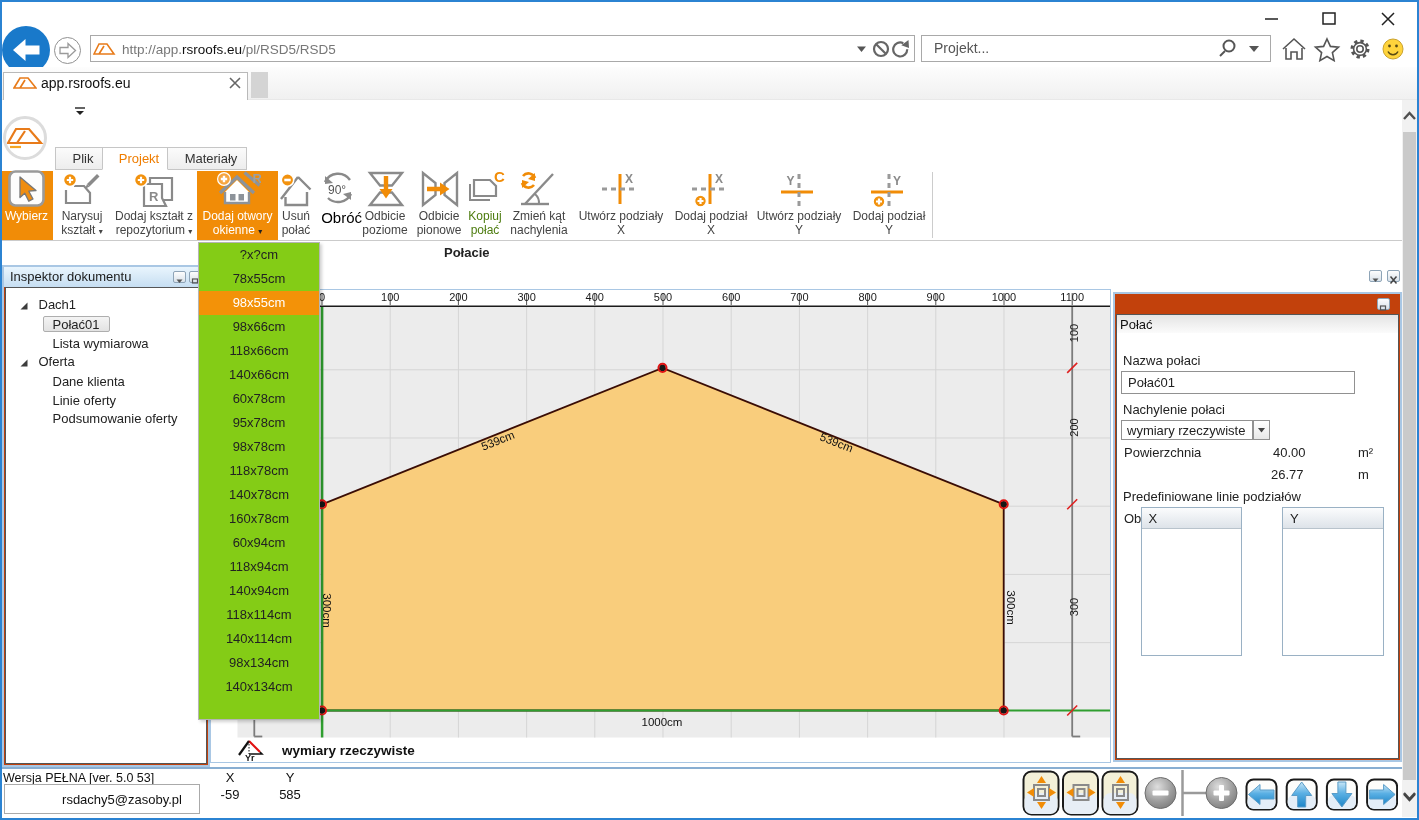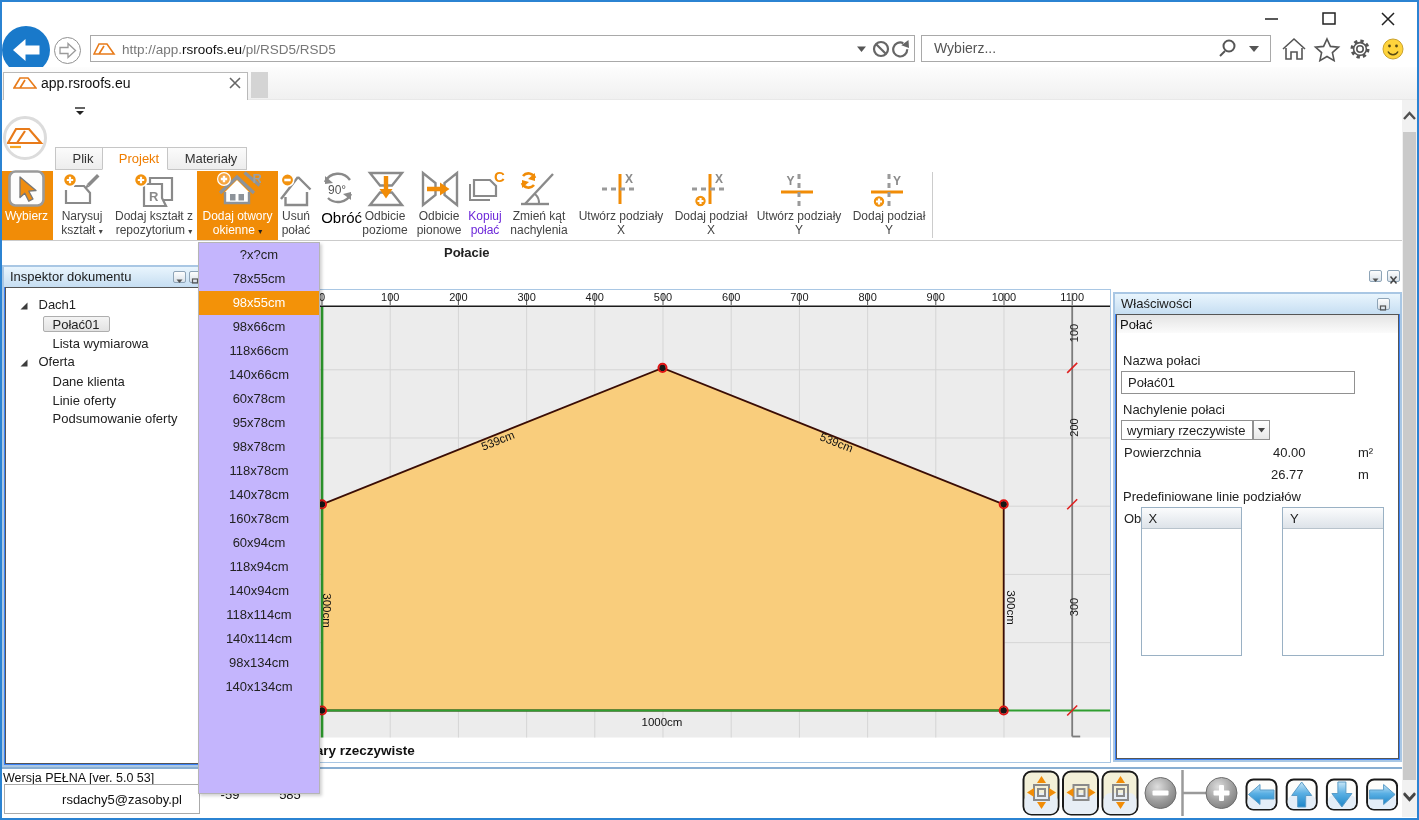--- a/index.html
+++ b/index.html
@@ -16,27 +16,27 @@
 #searchbox { left:921px; top:35px; width:350px; height:27px; background:#fff; border:1px solid #a9a9a9; font-size:14px; color:#555; line-height:25px; padding-left:12px; }
 #tabrow { left:2px; top:67px; width:1415px; height:33px; background:linear-gradient(#fdfdfd,#f0f0f0); border-bottom:1px solid #e8e8e8; z-index:6; }
 #tab1 { position:absolute; left:1px; top:5px; width:245px; height:28px; background:#fff; border:1px solid #b9b9b9; border-bottom:none; font-size:14px; color:#111; }
 #newtab { position:absolute; left:249px; top:5px; width:17px; height:26px; background:#d4d4d4; }
 
 #page { left:2px; top:100px; width:1415px; height:717px; background:#fff; }
 #applogo { left:3px; top:116px; width:44px; height:44px; border-radius:50%; border:3px solid #dcdcdc; background:#fff; }
 .ribtab { position:absolute; top:147px; height:23px; border:1px solid #c6c6c6; background:linear-gradient(#fbfbfb,#ededed); font-size:13px; color:#333; text-align:center; line-height:21px;padding-left:8px; }
 #ribbon { left:0px; top:170px; width:1415px; height:71px; background:#fff; border-bottom:1px solid #cbcbcb; }
 
-.bluepanel { position:absolute; border:2px solid #a9c7e4; background:#3b82f6; }
+.bluepanel { position:absolute; border:2px solid #a9c7e4; background:#c2410c; }
 .ptitle { position:absolute; left:0; top:0; right:0; height:20px; background:linear-gradient(#e9f5fd,#c6def2); font-size:13px; color:#1a1a1a; line-height:20px; padding-left:6px; }
 .pbtn { position:absolute; width:13px; height:12px; border:1px solid #8ea4b7; border-radius:2px; background:linear-gradient(#fdfdfd,#d9e2ea); }
 
 #cpanel { left:210px; top:289px; width:901px; height:474px; border:1.5px solid #a9c7e4; background:#fff; }
 
-#menu { left:198px; top:242px; width:122px; height:552px; background:#c4b5fd; border:1px solid #b5b5b5; z-index:50; box-shadow:2px 2px 3px rgba(0,0,0,0.18); font-size:13px; color:#222; }
+#menu { left:198px; top:242px; width:122px; height:478px; background:#84cc16; border:1px solid #b5b5b5; z-index:50; box-shadow:2px 2px 3px rgba(0,0,0,0.18); font-size:13px; color:#222; }
 .mi { height:24px; line-height:24px; text-align:center; }
 .mi.sel { background:#f39208; color:#fff; }
 
 #botbar { left:2px; top:767px; width:1400px; height:50px; background:#fff; border-top:2px solid #88aed2; }
 #scrollbar { left:1402px; top:100px; width:15px; height:717px; background:#f1f1f1; z-index:7; }
 #sthumb { position:absolute; left:1px; top:32px; width:13px; height:648px; background:#cacaca; }
 .txt { position:absolute; white-space:nowrap; }
 </style>
 </head>
 <body>
@@ -63,21 +63,21 @@
   <path d="M1 12 L6 2 L14 2 L21 12 Z M6 12 L11 4" fill="none" stroke="#e87b1a" stroke-width="1.6"></path>
 </svg>
 
 <svg class="abs" style="left:855px; top:40px;" width="60" height="18" viewBox="0 0 60 18">
   <path d="M2 6.5 L11 6.5 L6.5 12 Z" fill="#555"></path>
   <circle cx="26" cy="9" r="7" fill="none" stroke="#666" stroke-width="2.2"></circle>
   <line x1="21.2" y1="4.2" x2="30.8" y2="13.8" stroke="#666" stroke-width="2.2"></line>
   <path d="M48.3 3.2 A 7 7 0 1 0 52.2 9.3" fill="none" stroke="#666" stroke-width="2.2"></path>
   <path d="M46.3 5.2 L53.5 0 L54 8 Z" fill="#666"></path>
 </svg>
-<div class="abs" id="searchbox">Wybierz...</div>
+<div class="abs" id="searchbox">Projekt...</div>
 <svg class="abs" style="left:1215px; top:38px;" width="50" height="20" viewBox="0 0 50 20">
   <circle cx="14" cy="8" r="5.5" fill="none" stroke="#555" stroke-width="2"></circle>
   <line x1="10" y1="13" x2="5" y2="18" stroke="#555" stroke-width="2"></line>
   <path d="M34 8 L44 8 L39 14 Z" fill="#555"></path>
 </svg>
 
 <svg class="abs" style="left:1280px; top:36px;" width="130" height="26" viewBox="0 0 130 26">
   <path d="M3 13 L14 3 L25 13 M6 12 L6 23 L11 23 L11 16 L17 16 L17 23 L22 23 L22 12" fill="none" stroke="#555" stroke-width="1.6"></path>
   <path d="M47 3 L50.4 10.4 L58.5 11.2 L52.4 16.6 L54.1 24.6 L47 20.5 L39.9 24.6 L41.6 16.6 L35.5 11.2 L43.6 10.4 Z" fill="none" stroke="#555" stroke-width="1.6"></path>
   <g transform="translate(80,13)">
@@ -196,21 +196,21 @@
   <path d="M37 3 L37 35 L24.5 25 L24.5 13 Z" fill="none" stroke="#8a8a8a" stroke-width="2.4"></path>
   <path d="M7 16.8 L7 21.2 L20 21.2 L20 25.5 L29.5 19 L20 12.5 L20 16.8 Z" fill="#f18c07"></path>
 </svg>
 <div class="abs txt" style="left:400px; top:209px; width:78px; text-align:center; font-size:12px; color:#444; line-height:14px;">Odbicie<br>pionowe</div>
 
 <svg class="abs" style="left:464px; top:170px;" width="44" height="38" viewBox="0 0 44 38">
   <path d="M6 14 L6 30 L26 30" fill="none" stroke="#8a8a8a" stroke-width="2"></path>
   <path d="M10 10 L10 26 L32 26 L32 16 L26 10 Z" fill="#fff" stroke="#8a8a8a" stroke-width="2.2"></path>
   <text x="30" y="12" font-size="15" font-weight="bold" fill="#f18c07">C</text>
 </svg>
-<div class="abs txt" style="left:461px; top:209px; width:48px; text-align:center; font-size:12px; color:#6d28d9; line-height:14px;">Kopiuj<br>połać</div>
+<div class="abs txt" style="left:461px; top:209px; width:48px; text-align:center; font-size:12px; color:#4d7c0f; line-height:14px;">Kopiuj<br>połać</div>
 
 <svg class="abs" style="left:515px; top:170px;" width="48" height="38" viewBox="0 0 48 38">
   <path d="M38 4 L10 34" stroke="#8a8a8a" stroke-width="2.4"></path>
   <path d="M6 34 L34 34" stroke="#8a8a8a" stroke-width="2.4"></path>
   <path d="M20 24 A 12 12 0 0 1 24 34" fill="none" stroke="#8a8a8a" stroke-width="2"></path>
   <path d="M8 6 A 7 7 0 0 1 20 8" fill="none" stroke="#f18c07" stroke-width="2.6"></path>
   <path d="M20 3 L20 11 L13 9 Z" fill="#f18c07"></path>
   <path d="M19 15 A 7 7 0 0 1 7 13" fill="none" stroke="#f18c07" stroke-width="2.6"></path>
   <path d="M7 18 L7 10 L14 12 Z" fill="#f18c07"></path>
 </svg>
@@ -393,21 +393,20 @@
   <svg style="position:absolute; left:15px; top:91px;" width="10" height="10" viewBox="0 0 10 10">
       <path d="M8.5 1.5 L8.5 8.5 L1.5 8.5 Z" fill="#3c3c3c"></path>
     </svg>
   <div class="txt" style="left:34.5px; top:87px; font-size:13px;">Oferta</div>
   <div class="txt" style="left:48.5px; top:107px; font-size:13px;">Dane klienta</div>
   <div class="txt" style="left:48.5px; top:125.5px; font-size:13px;">Linie oferty</div>
   <div class="txt" style="left:48.5px; top:144px; font-size:13px;">Podsumowanie oferty</div>
 </div>
 
 <div class="bluepanel" id="rpanel" style="left:1113px; top:292px; width:289px; height:470px;">
-  <div class="ptitle">Właściwości</div>
   <div class="pbtn" style="right:10px; top:4px;"><svg width="11" height="10" viewBox="0 0 11 10">
         <rect x="2.5" y="3" width="5" height="4" fill="none" stroke="#555" stroke-width="1.2"></rect>
       </svg></div>
   <div style="position:absolute; left:1px; top:20px; right:1px; bottom:1px; border:1px solid #555; background:#fff;"></div>
   <div style="position:absolute; left:2px; top:21px; right:2px; height:18px; background:linear-gradient(#e4e4e4,#fbfbfb);"></div>
   <div class="txt" style="left:5px; top:23px; font-size:13px; color:#111;">Połać</div>
   <div class="txt" style="left:8px; top:59px; font-size:13px;">Nazwa połaci</div>
   <div style="position:absolute; left:6px; top:77px; width:234px; height:23px; border:1px solid #919191; background:#fff;"></div>
   <div class="txt" style="left:13px; top:81px; font-size:13px;">Połać01</div>
   <div class="txt" style="left:8px; top:108px; font-size:13px;">Nachylenie połaci</div>

